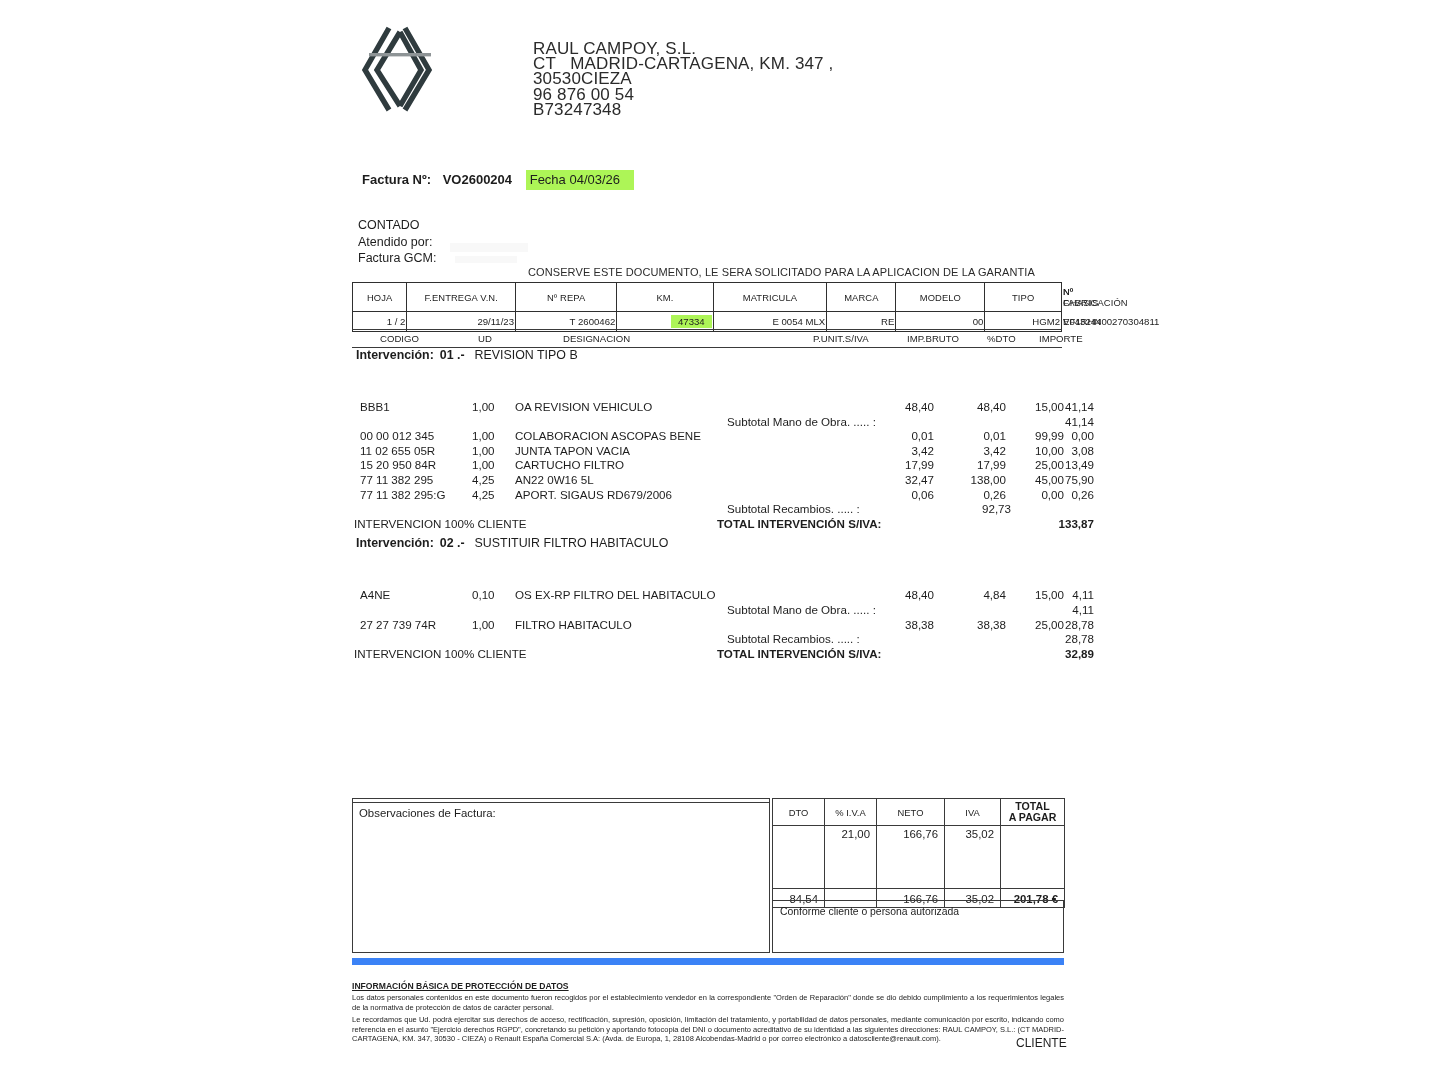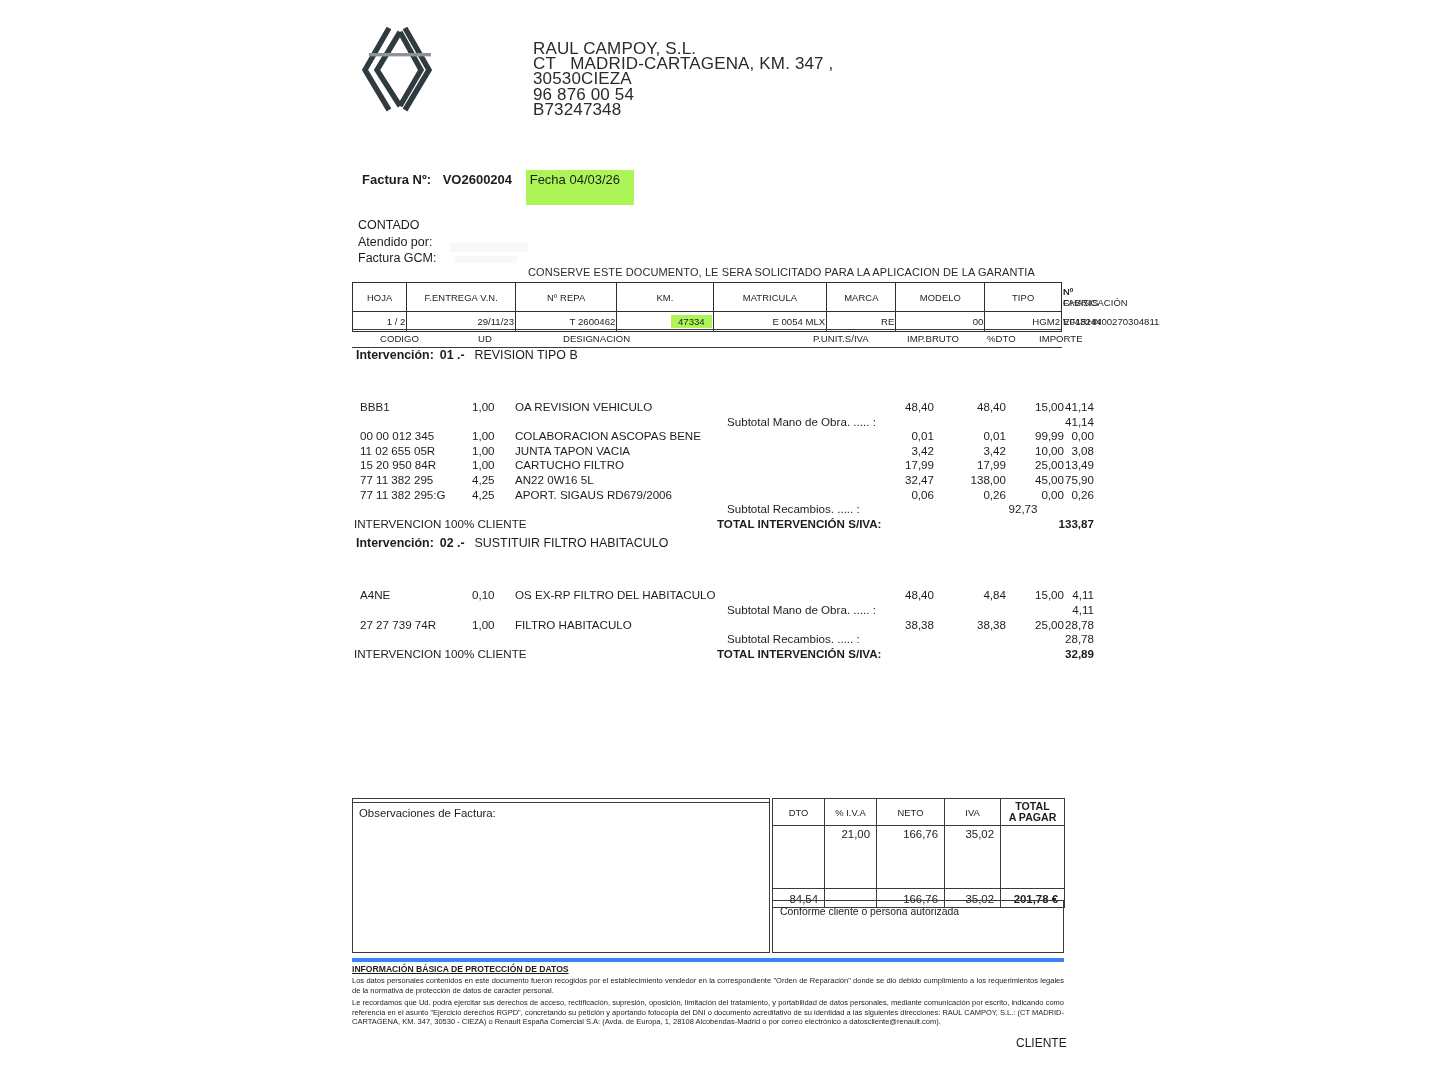--- a/index.html
+++ b/index.html
@@ -44,21 +44,21 @@
     position: absolute;
     left: 362px;
     top: 172px;
     font-size: 13px;
     white-space: nowrap;
   }
   .invoice-line .lbl { font-weight: bold; }
   .invoice-line .num { font-weight: bold; margin-left: 8px; }
   .hl {
     background: #adf557;
-    padding: 2px 14px 18px 4px;
+    padding: 2px 14px 3px 4px;
     margin-left: 10px;
   }
 
   
   .contado {
     position: absolute;
     left: 358px;
     top: 217px;
     font-size: 12.5px;
     line-height: 16.5px;
@@ -213,22 +213,22 @@
     font-size: 10.4px;
     padding: 5px 7px;
   }
 
   
   .footer {
     position: absolute;
     left: 352px;
     top: 958px;
     width: 712px;
-    border-top: 4px solid #3b82f6;
-    padding-top: 2px;
+    border-top: 7px solid #3b82f6;
+    padding-top: 16px;
   }
   .foot-title {
     font-size: 8.6px;
     font-weight: bold;
     text-decoration: underline;
     margin-bottom: 2px;
   }
   .foot-p {
     font-size: 7.5px;
     line-height: 9.6px;
@@ -413,21 +413,21 @@
 
     <div class="row">
       <span class="sub-label">Subtotal Recambios.      ..... :</span>
     </div>
     <div class="row">
       <span class="c-code" style="left:2px">INTERVENCION 100% CLIENTE</span>
       <span class="sub-label-b">TOTAL INTERVENCIÓN S/IVA:</span>
       <span class="c-importe bold">133,87</span>
     </div>
     <div style="position:relative;height:0">
-      <span style="position:absolute;left:630px;top:-29.2px;width:82px;text-align:center">92,73</span>
+      <span style="position:absolute;left:630px;top:-29.2px;width:82px;text-align:left">92,73</span>
     </div>
 
     <div class="interv-title" style="margin-top:5px">
       <b>Intervención:</b><span class="no">02 .-</span><span class="dsc">SUSTITUIR FILTRO HABITACULO</span>
     </div>
 
     <div style="height:38px"></div>
 
     <div class="row">
       <span class="c-code">A4NE</span>

